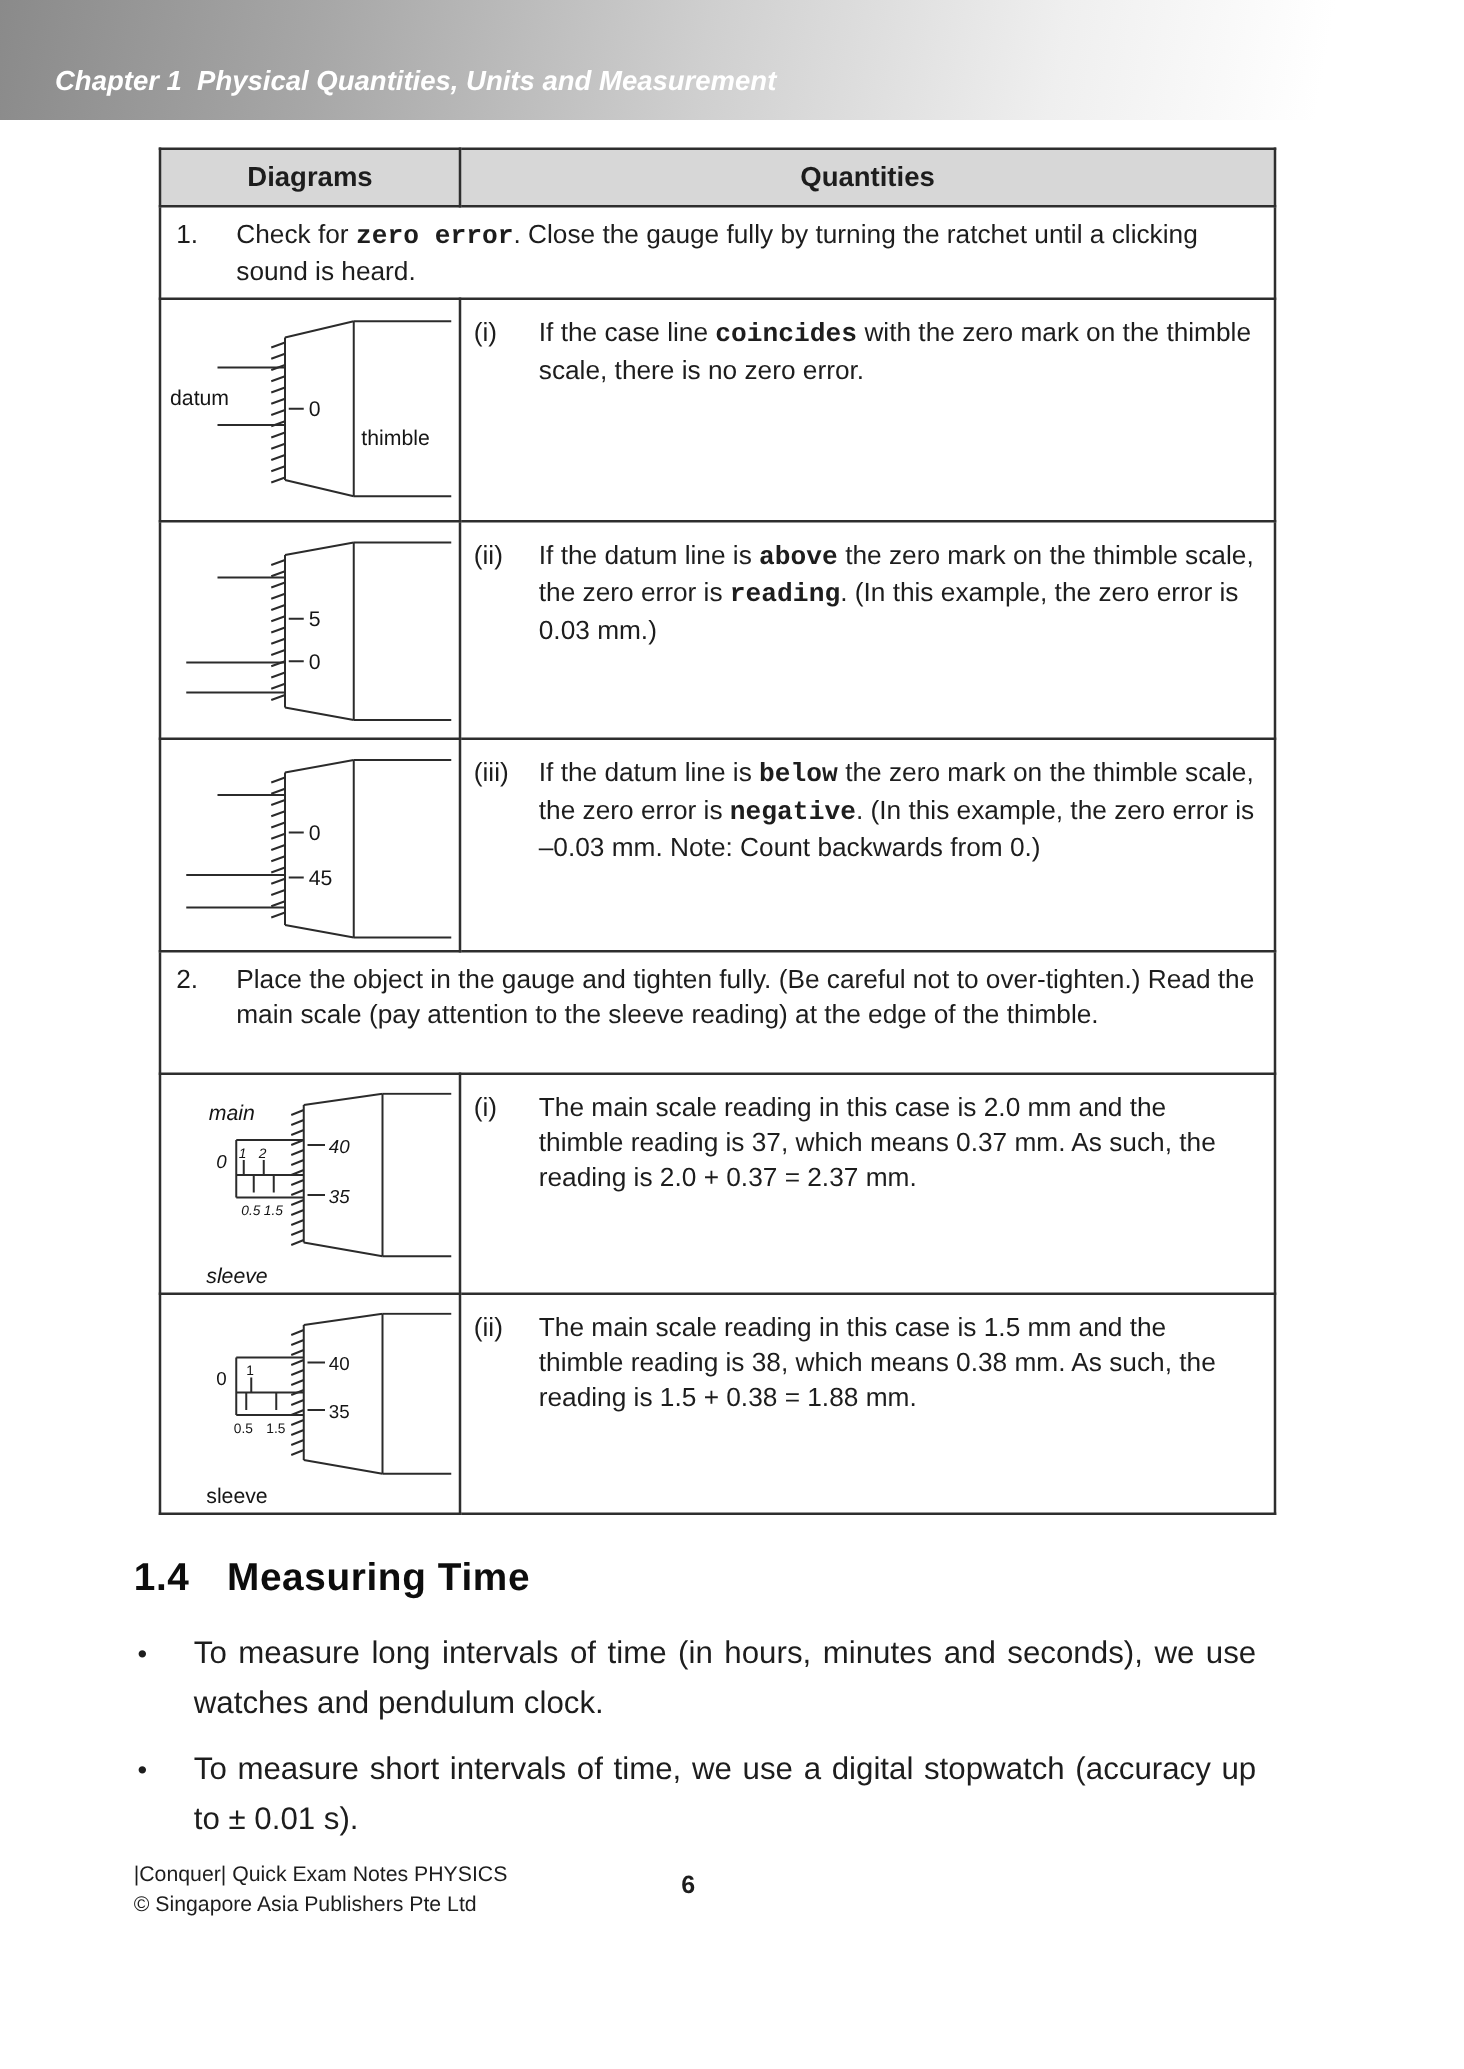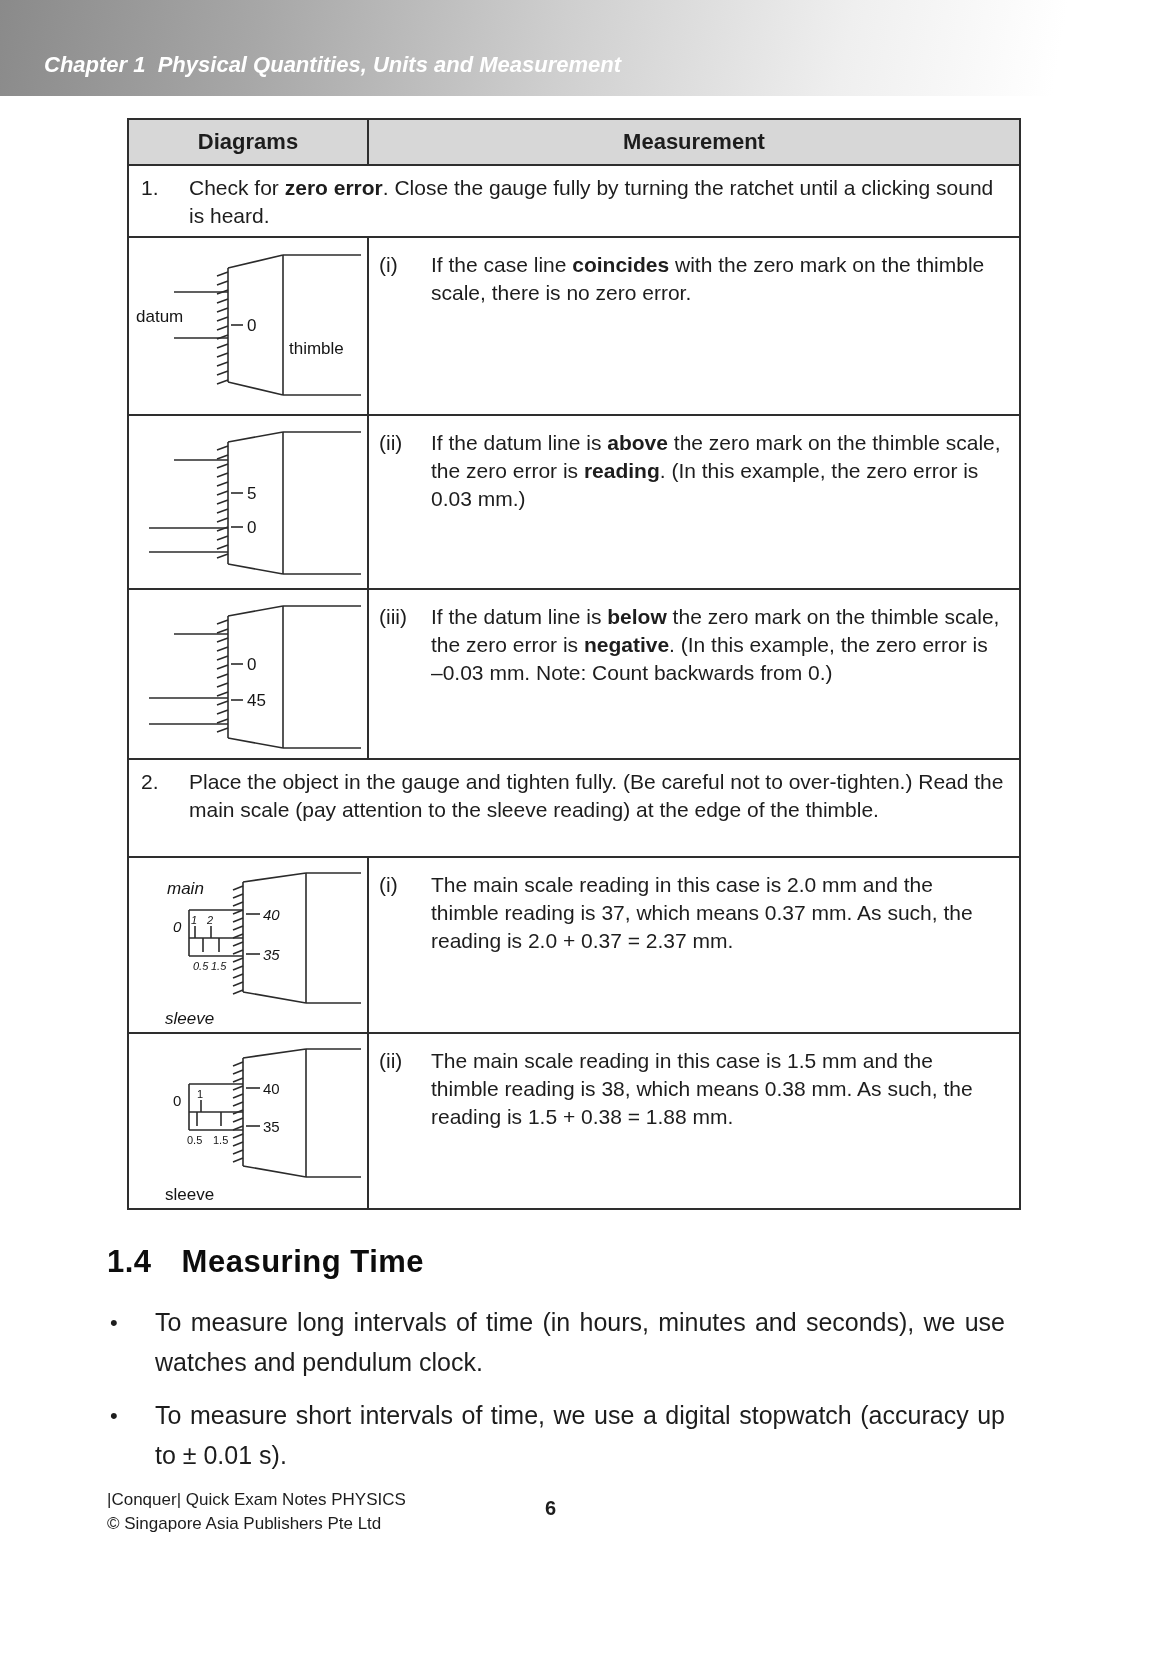--- a/index.html
+++ b/index.html
@@ -29,21 +29,21 @@
     text-align:center; padding-top:9px;
   }
   .step-cell{ padding:8px 14px 6px 12px; }
   .step{ display:flex; font-size:21px; line-height:1.33; }
   .step-num{ width:48px; flex:0 0 48px; }
   .step-text{ flex:1; }
   .proc-cell{ padding:13px 14px 4px 10px; }
   .proc{ display:flex; font-size:21px; line-height:1.33; }
   .marker{ width:52px; flex:0 0 52px; }
   .ptext{ flex:1; }
-  .b{ font-weight:bold; }
+  .b{ font-weight:bold;font-family:Liberation Mono, monospace; }
   .diag-cell{ padding:2px; }
   .diag{ display:block; margin:12px auto 0 auto; }
   .h-step1{ height:66px; }
   .h-i{ height:178px; }
   .h-ii{ height:174px; }
   .h-iii{ height:170px; }
   .h-step2{ height:98px; }
   .h-b1{ height:174px;font-style:italic; }
   .h-b2{ height:158px; }
   .diag line, .diag path{ stroke:#2b2b2b; stroke-width:1.6; fill:none; }
@@ -78,21 +78,21 @@
 </div>
 
 <table class="ptable">
   <colgroup>
       <col class="col-diag">
       <col>
     </colgroup>
   <tbody>
   <tr>
     <th>Diagrams</th>
-    <th>Measurement</th>
+    <th>Quantities</th>
   </tr>
 
   <tr>
     <td colspan="2" class="step-cell h-step1">
       <div class="step">
         <span class="step-num">1.</span>
         <span class="step-text"><span>Check for </span><span class="b">zero error</span><span>. Close the gauge fully by turning the ratchet until a clicking sound is heard.</span></span>
       </div>
     </td>
   </tr>

